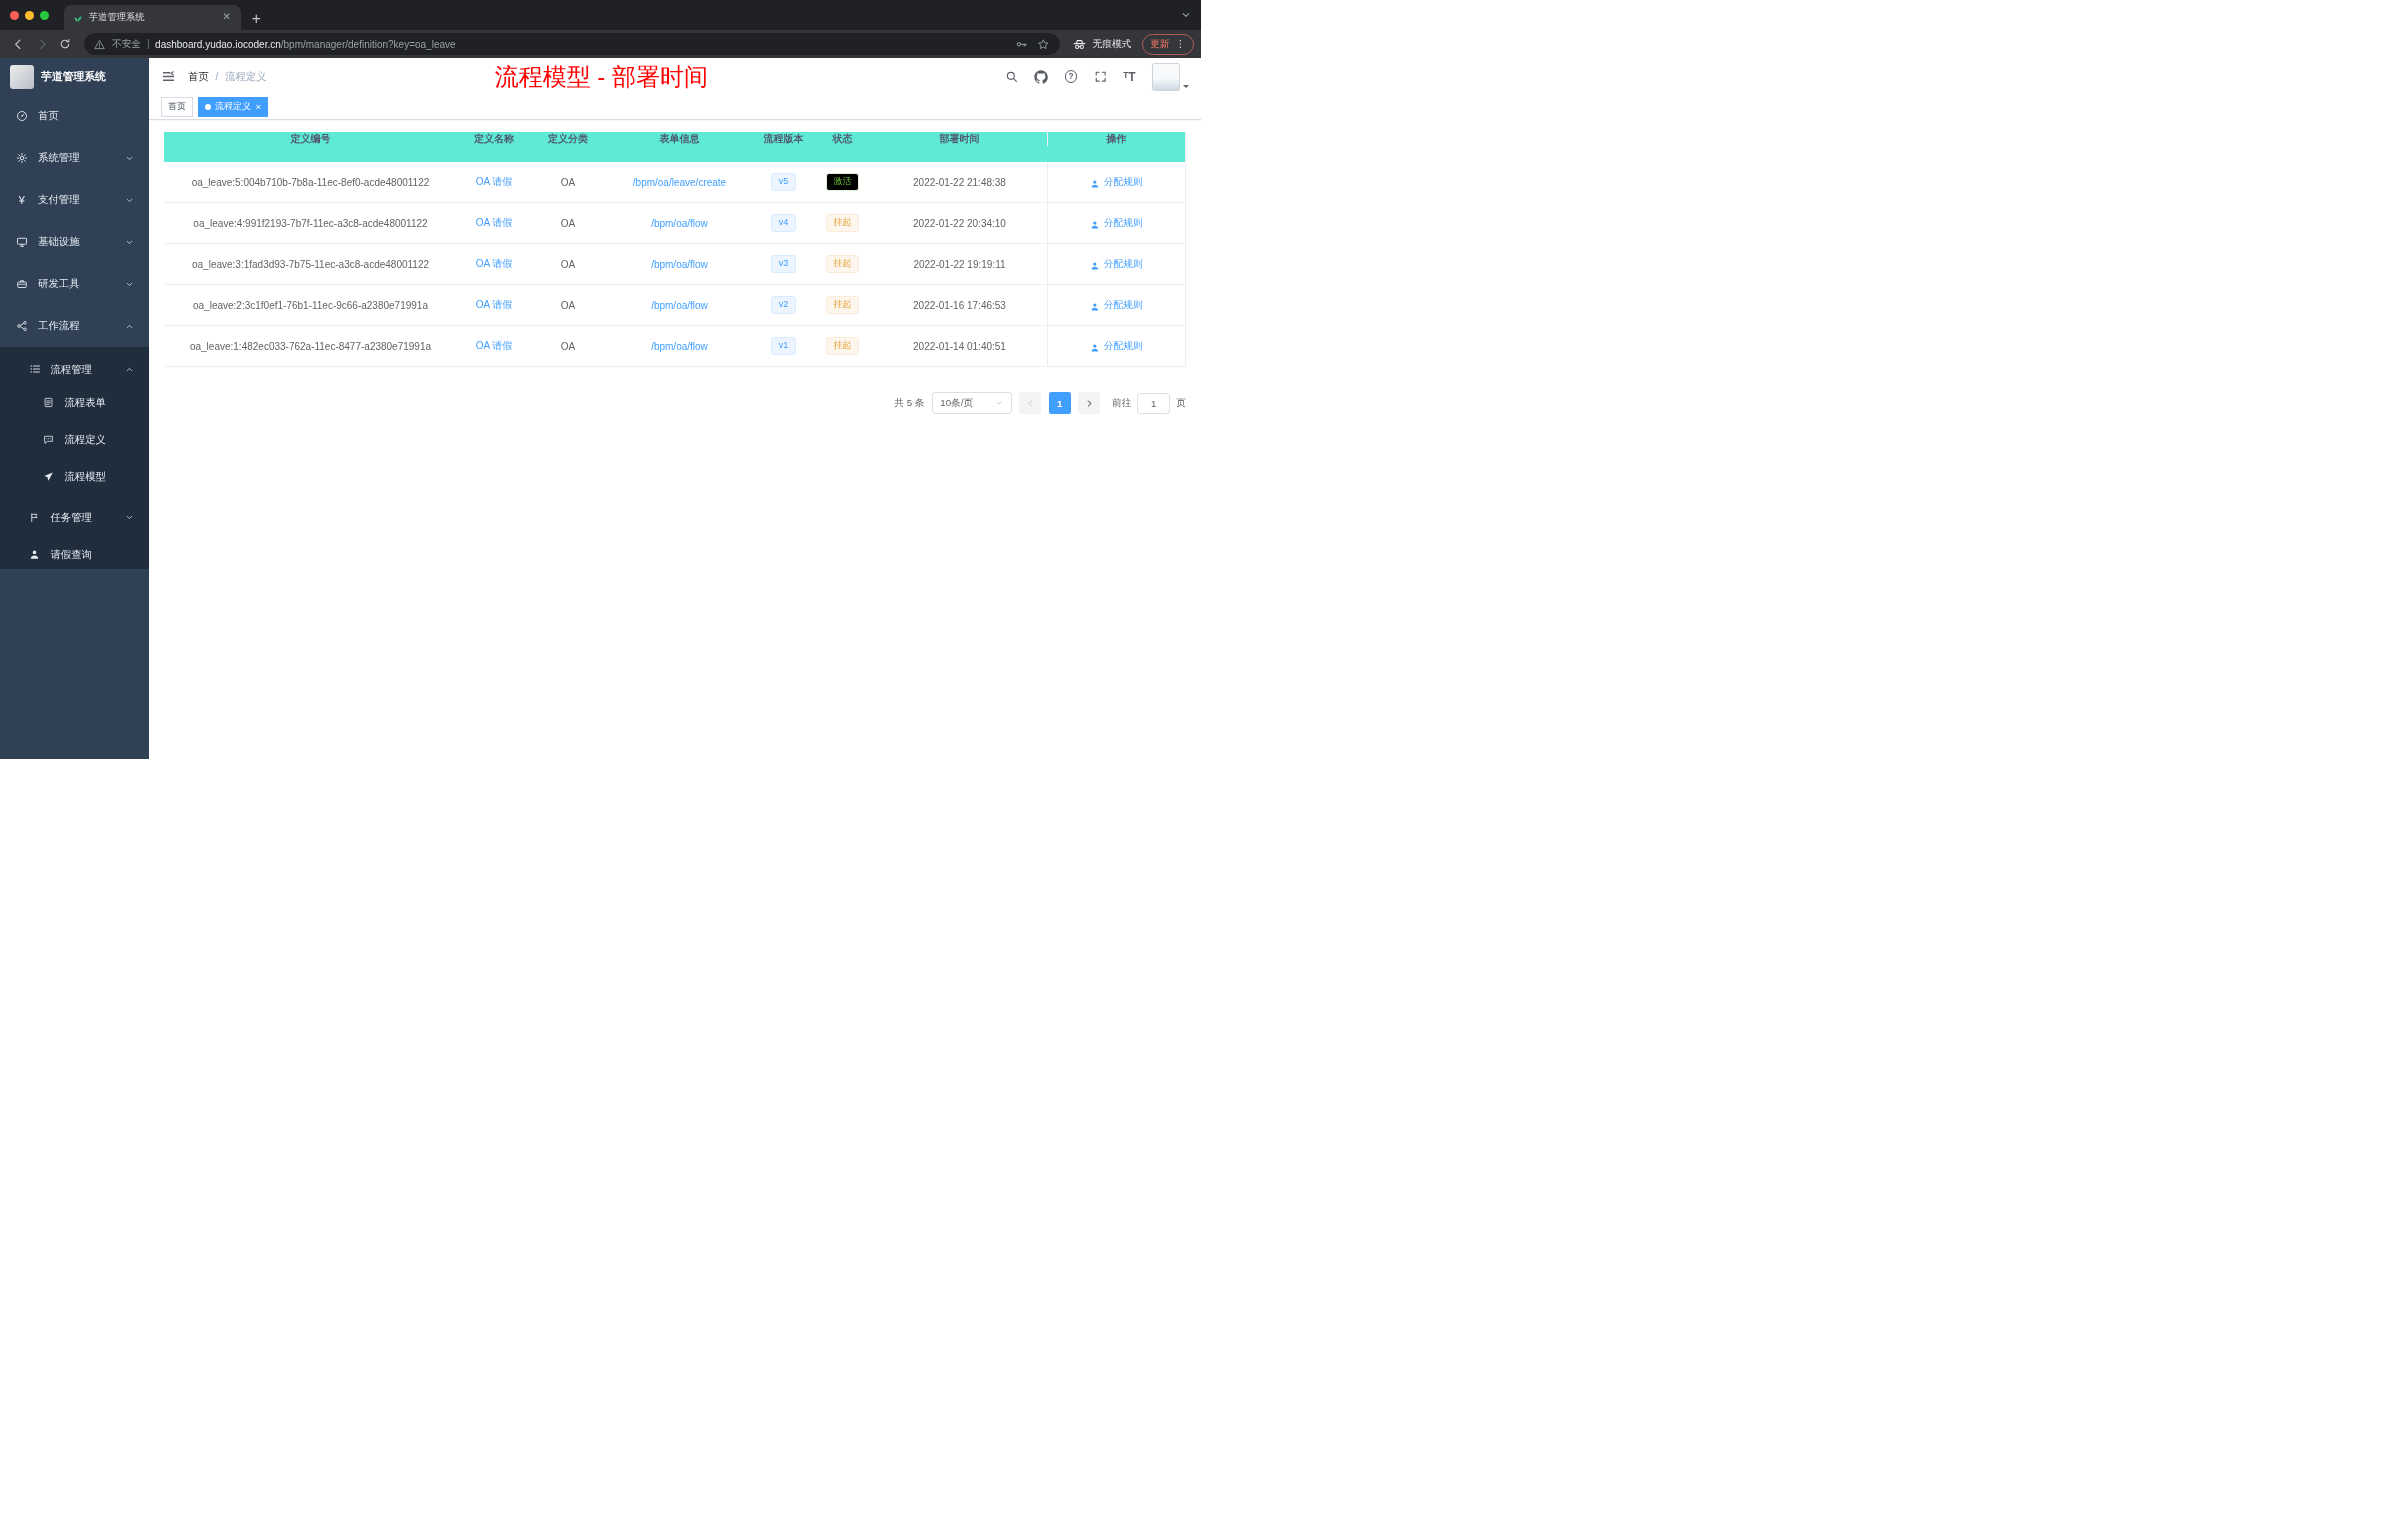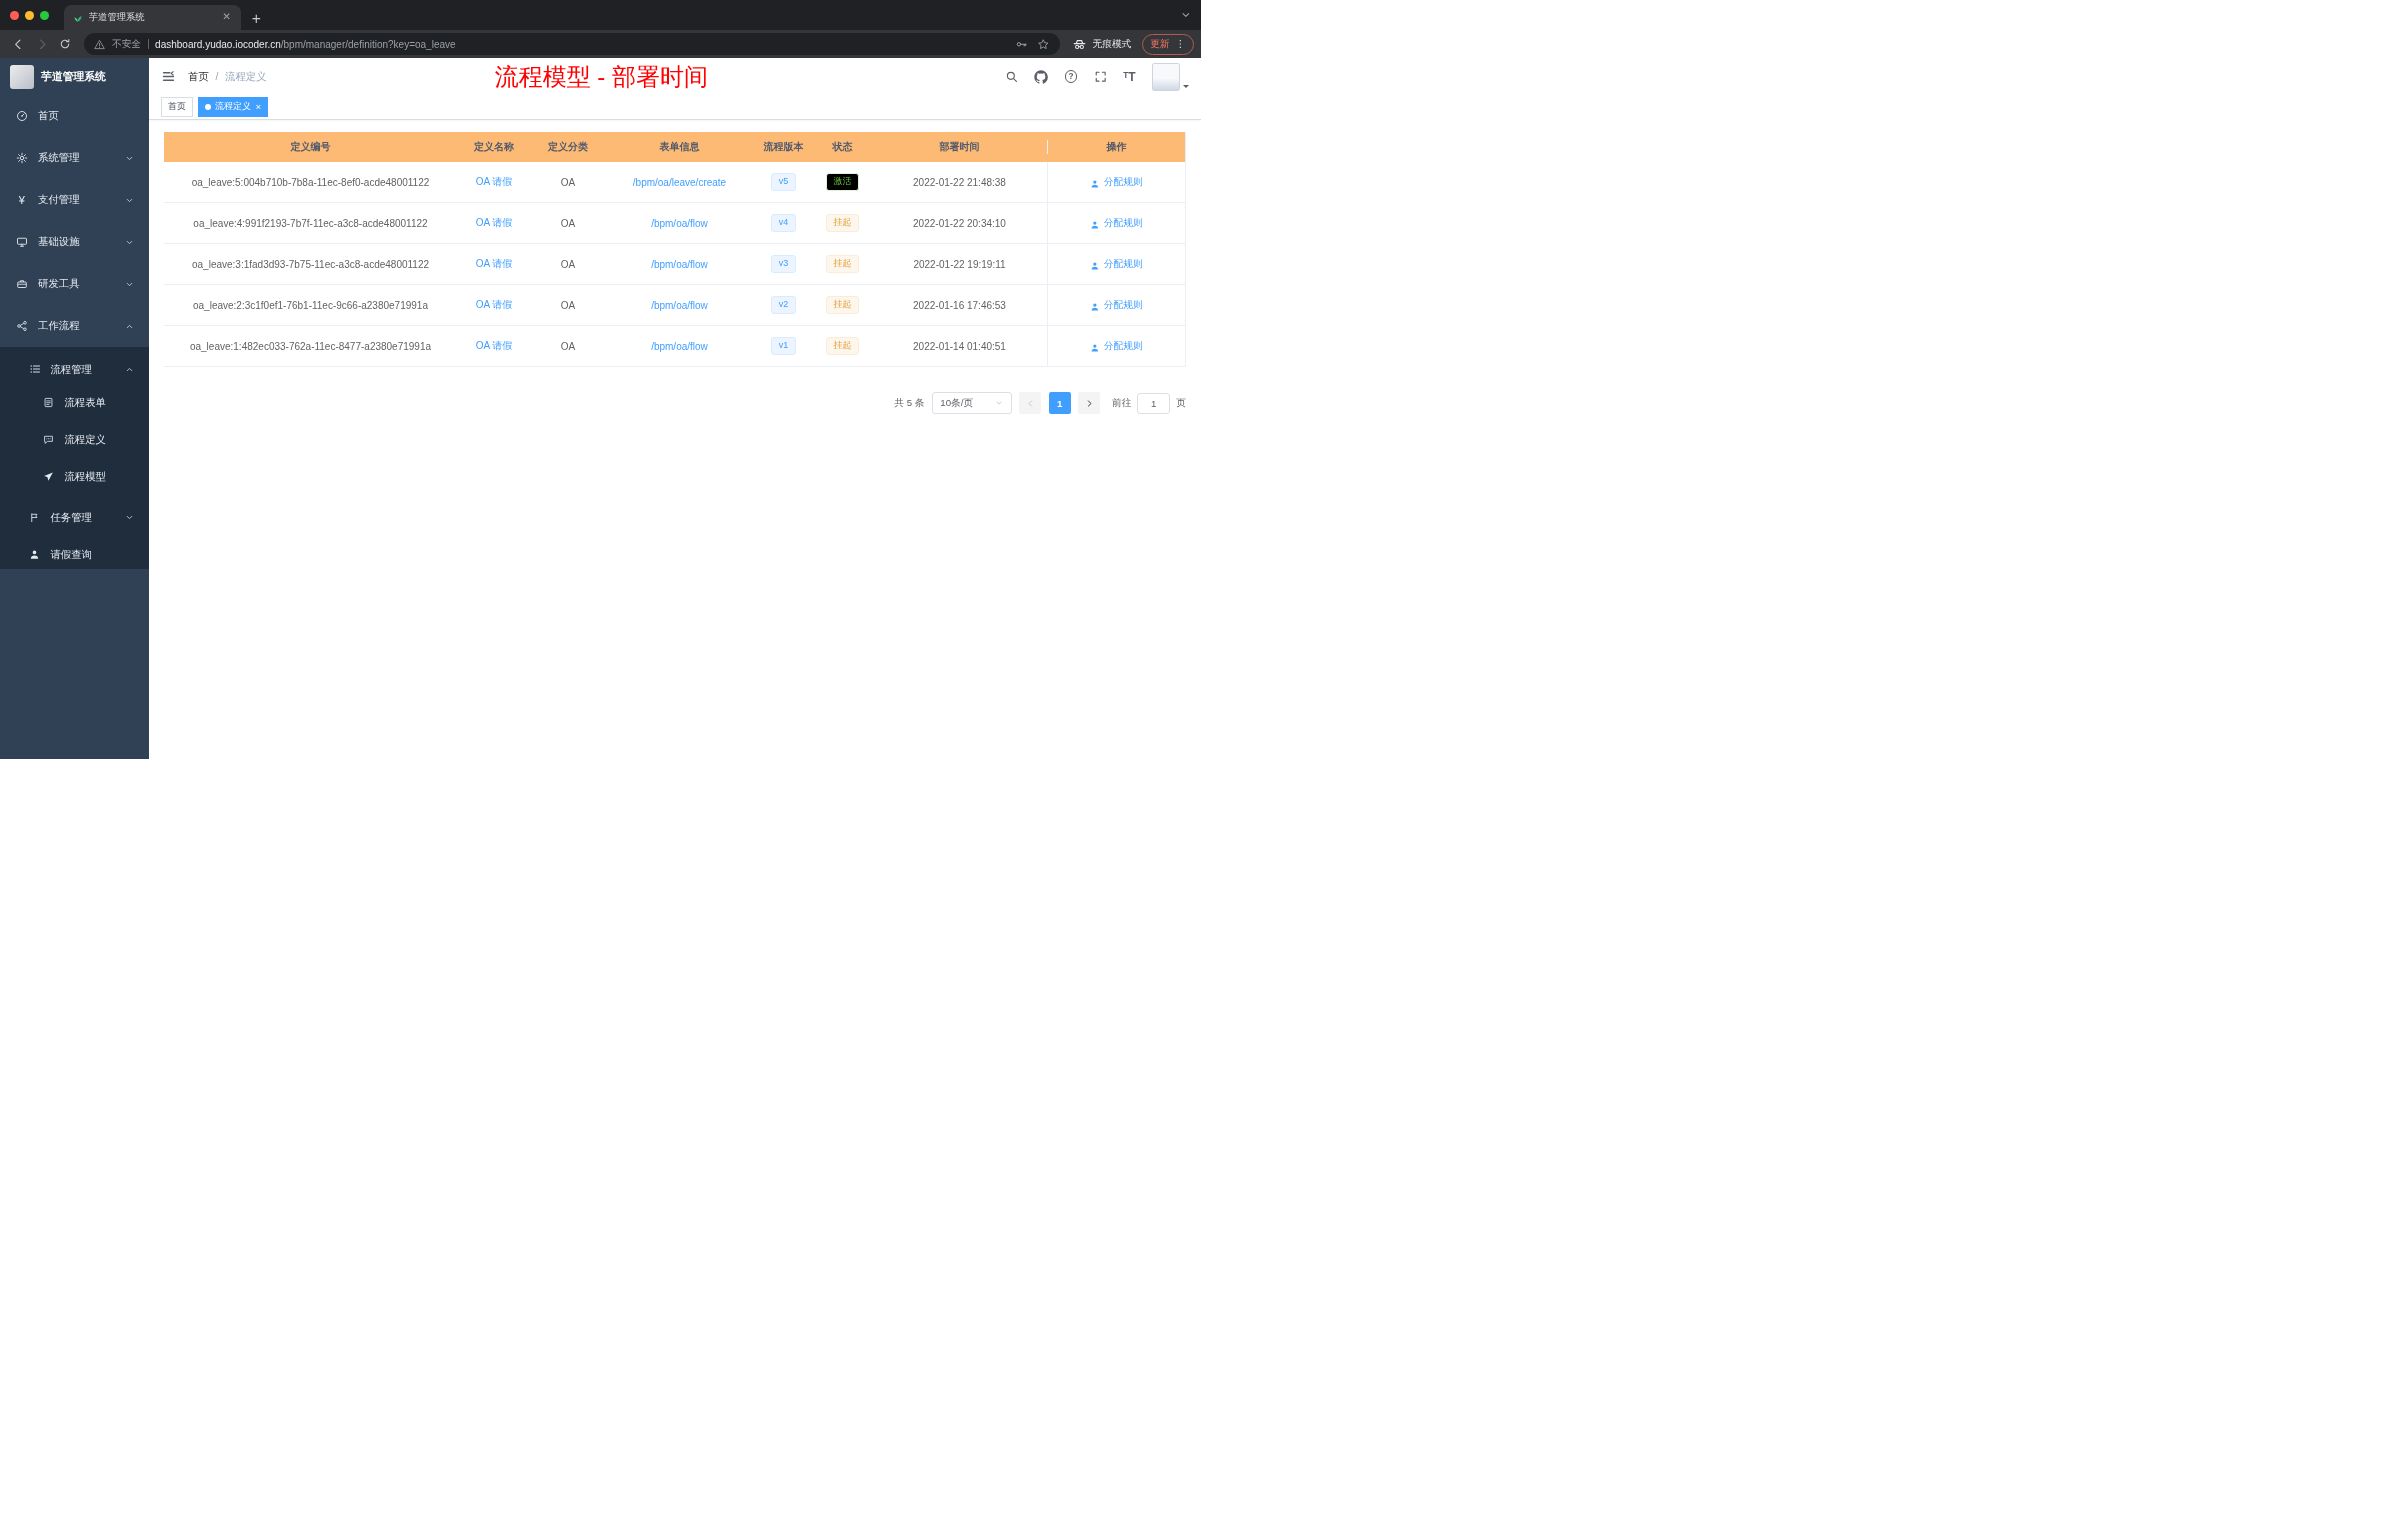--- a/index.html
+++ b/index.html
@@ -69,21 +69,21 @@
   
   .tagsbar { height:25px; display:flex; align-items:center; padding:0 12px; gap:4.5px; border-bottom:0.7px solid #d8dce5; box-shadow:0 0.7px 2.2px rgba(0,0,0,.08); background:#fff; }
   .tag { height:19.3px; display:flex; align-items:center; padding:0 6px; border:0.7px solid #d8dce5; background:#fff; color:#495060; font-size:9px; gap:4.5px; cursor:pointer; white-space:nowrap; }
   .tag.active { background:#409eff; border-color:#409eff; color:#fff; }
   .tag-dot { width:6px; height:6px; border-radius:50%; background:#fff; }
   .tag-close { font-size:9.7px; line-height:1; cursor:pointer; }
 
   
   .content { padding:12px 15px 0; flex:1; }
   .dtable { width:100%; font-size:10px; }
-  .thead { display:flex; background:#fdba74; height:30px; align-items:center; font-weight:bold; color:#515a6e; border-right:0.7px solid #ebeef5; }
+  .thead { display:flex; background:#5eead4; height:30px; align-items:flex-start; font-weight:bold; color:#515a6e; border-right:0.7px solid #ebeef5; }
   .trow { display:flex; height:41px; align-items:stretch; border-bottom:0.7px solid #ebeef5; color:#606266; border-right:0.7px solid #ebeef5; }
   .c { display:flex; align-items:center; justify-content:center; text-align:center; white-space:nowrap; overflow:hidden; }
   .c1{width:293px;} .c2{width:74px;} .c3{width:74px;} .c4{width:149px;}
   .c5{width:59px;} .c6{width:59px;} .c7{width:175px;}
   .c8{width:138px; border-left:0.7px solid #ebeef5;}
   .blue-link { color:#409eff; }
   .badge { display:inline-block; padding:2.2px 6.7px; border-radius:3px; font-size:9px; line-height:1.3; }
   .ver { background:#ecf5ff; border:0.7px solid #d9ecff; color:#409eff; }
   .success { background:#000000; border:0.7px solid #e1f3d8; color:#67c23a; }
   .warning { background:#fdf6ec; border:0.7px solid #faecd8; color:#e6a23c; }

